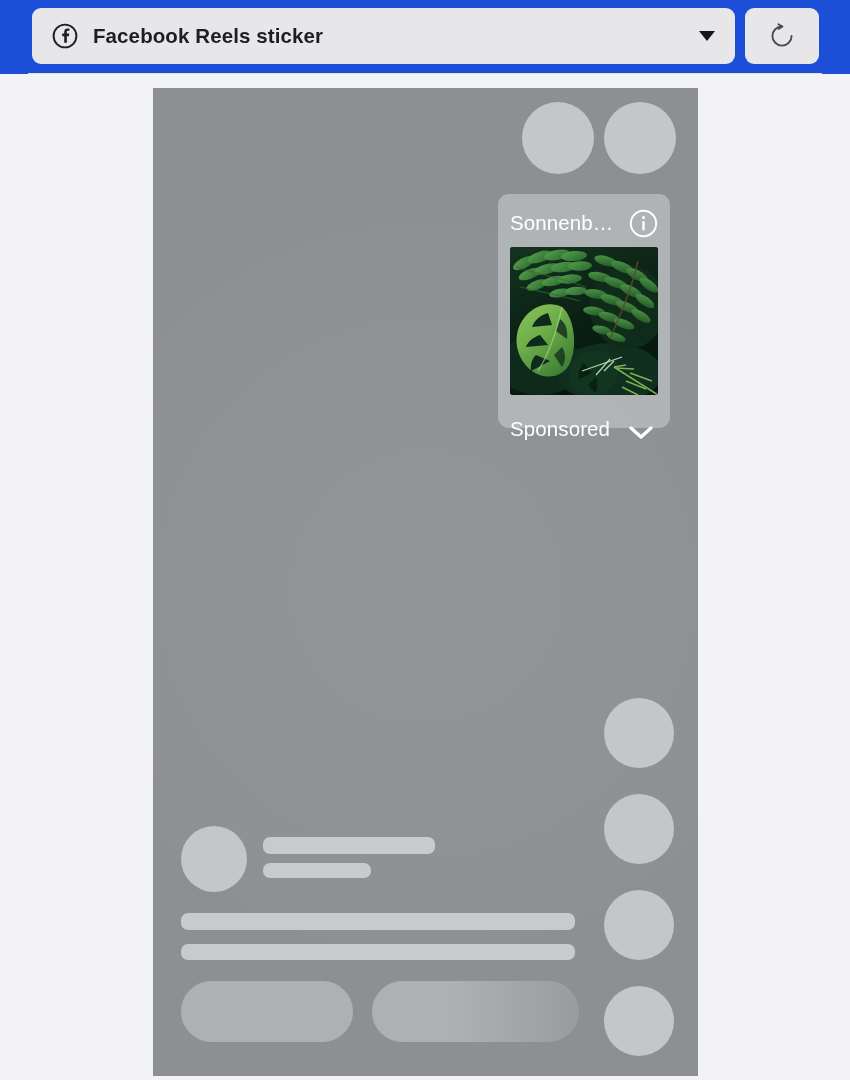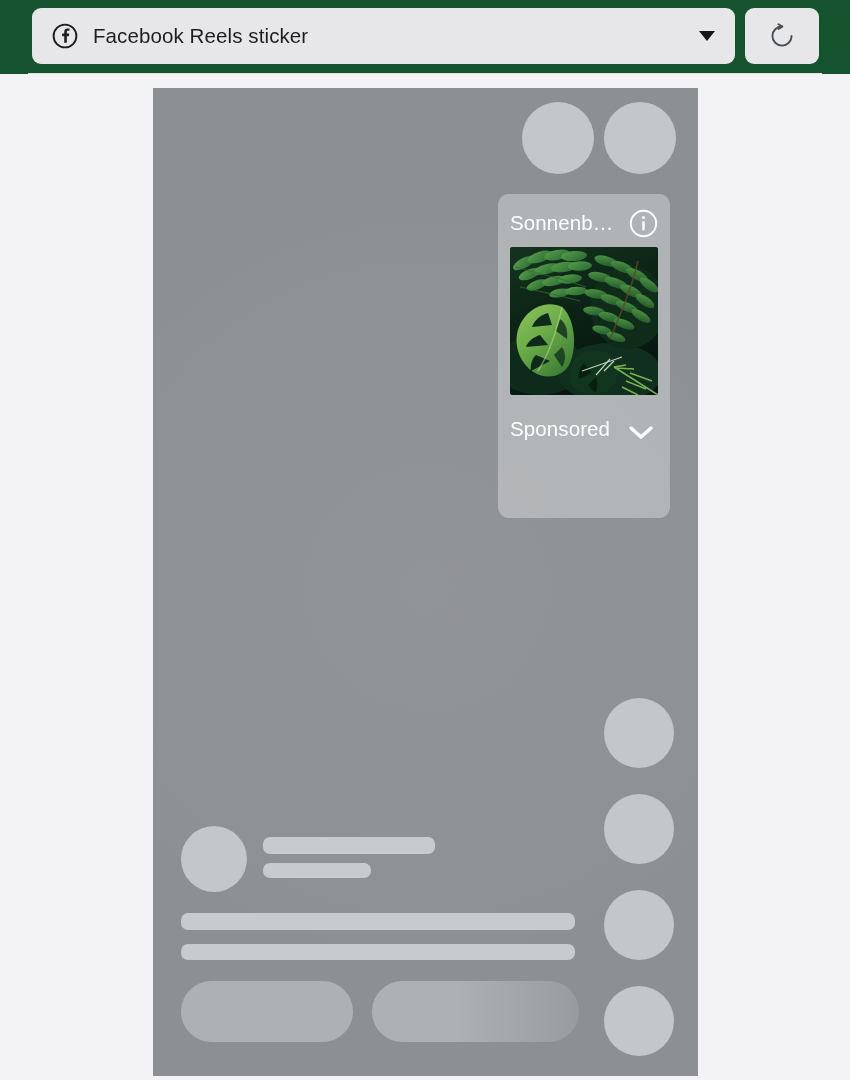--- a/index.html
+++ b/index.html
@@ -15,21 +15,22 @@
     font-family: "Liberation Sans", sans-serif;
     position: relative;
   }
 
   
   .toolbar {
     position: absolute;
     left: 0; top: 0;
     width: 850px;
     height: 74px;
-    background: #14532d;
+    background: #1d4ed8;
+    font-weight: bold;
   }
 
   .toolbar-divider {
     position: absolute;
     left: 28px;
     top: 73px;
     width: 794px;
     height: 1px;
     background: #e2e2e4;
   }
@@ -146,21 +147,21 @@
   
   .act-pill1 { left: 28px;  top: 893px; width: 172px; height: 61px; }
   .act-pill2 { left: 219px; top: 893px; width: 207px; height: 61px; }
 
   
   .sticker-card {
     position: absolute;
     left: 345px;
     top: 106px;
     width: 172px;
-    height: 324px;
+    height: 234px;
     background: rgba(216,219,221,0.47);
     border-radius: 11px;
     padding: 14px 12px 4px 12px;
   }
 
   .sticker-header {
     display: flex;
     align-items: center;
     justify-content: space-between;
     height: 30px;

